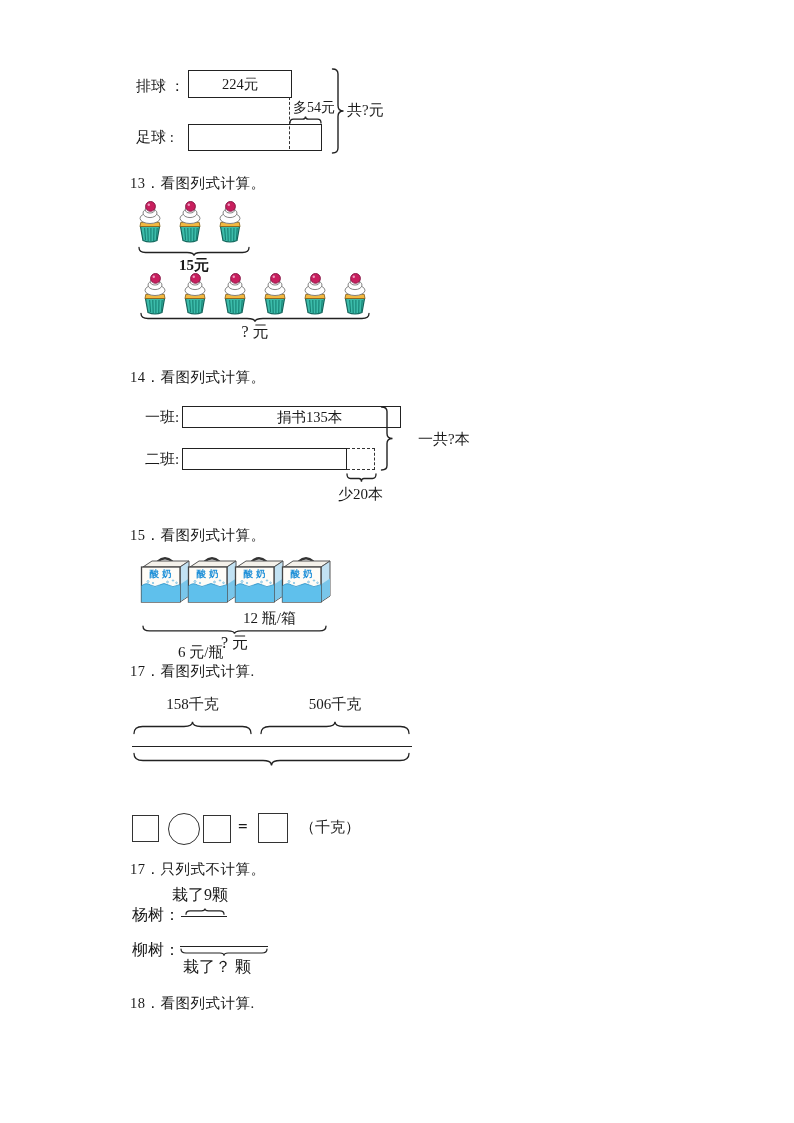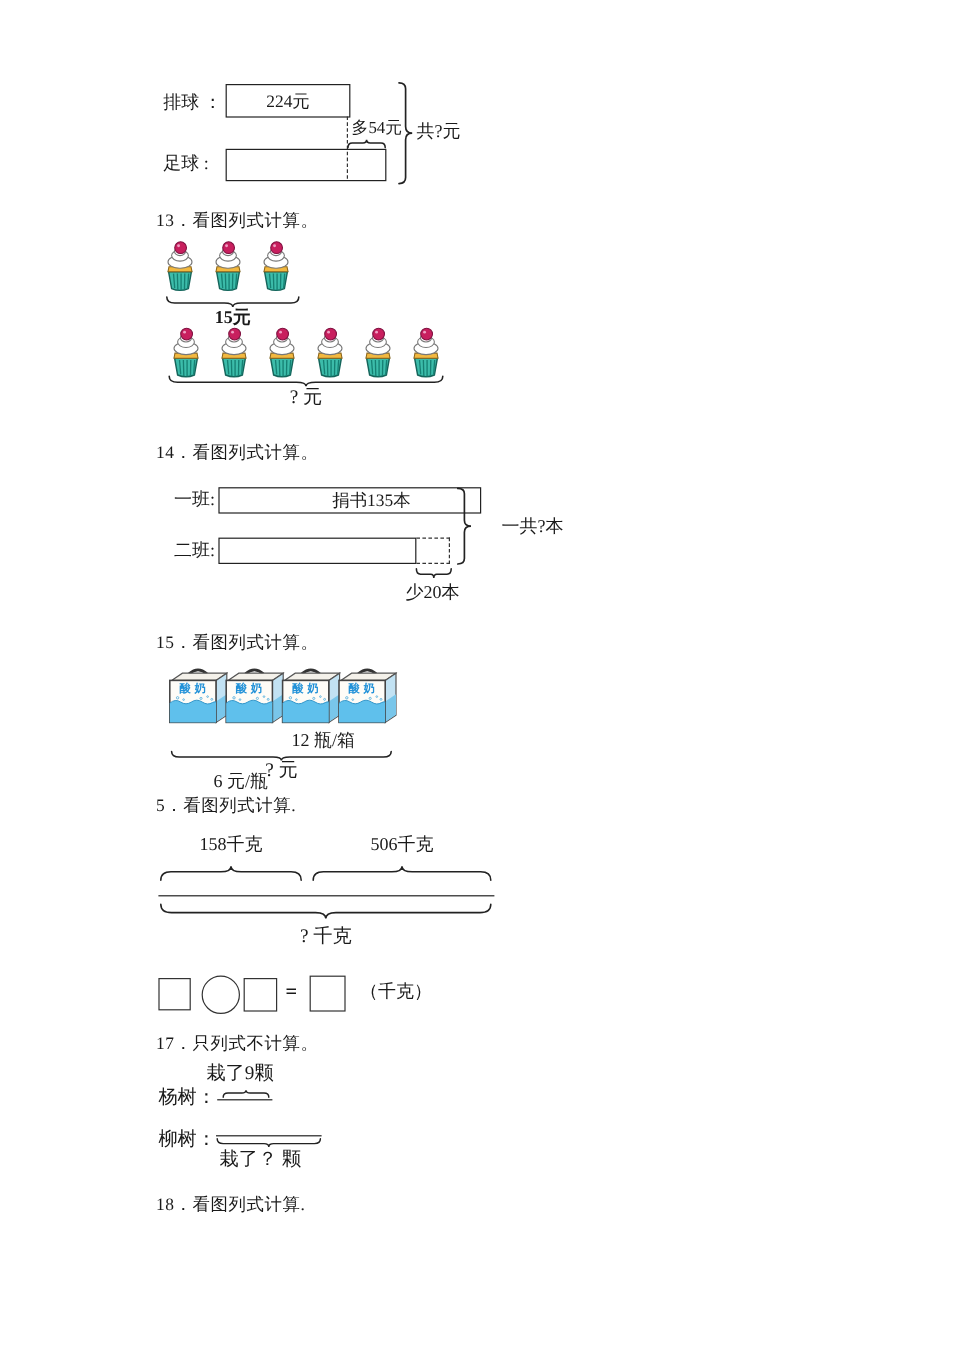--- a/index.html
+++ b/index.html
@@ -162,34 +162,33 @@
       <i class="ylabel">酸奶</i>
     </span>
     </div>
   <span class="lbl" style="left:178px;top:644px;font-size:15px;">6 元/瓶</span>
   <span class="lbl" style="left:243px;top:610px;font-size:15px;">12 瓶/箱</span>
   <svg class="brace" style="left:142px;top:625px;" width="185" height="9" viewBox="0 0 185 9">
     <path d="M1,1.2 Q1,5.8 7.5,5.8 L85.5,5.8 Q92.5,5.8 92.5,8.8 Q92.5,5.8 99.5,5.8 L177.5,5.8 Q184,5.8 184,1.2" fill="none" stroke="#222" stroke-width="1.3" stroke-linecap="round"></path>
   </svg>
   <span class="lbl ctr" style="left:142px;top:634px;width:185px;font-size:16px;">? 元</span>
 
-  <span class="h" style="left:130px;top:662px;">5．看图列式计算.</span>
+  <span class="h" style="left:130px;top:662px;">17．看图列式计算.</span>
   <span class="lbl ctr" style="left:133px;top:696px;width:119px;font-size:15px;">158千克</span>
   <span class="lbl ctr" style="left:260px;top:696px;width:150px;font-size:15px;">506千克</span>
   <svg class="brace" style="left:133px;top:721px;" width="119" height="14" viewBox="0 0 119 14">
     <path d="M1,12.5 Q1,5.5 9.5,5.5 L51,5.5 Q59.5,5.5 59.5,0.8 Q59.5,5.5 68,5.5 L109.5,5.5 Q118,5.5 118,12.5" fill="none" stroke="#222" stroke-width="1.3" stroke-linecap="round"></path>
   </svg>
   <svg class="brace" style="left:260px;top:721px;" width="150" height="14" viewBox="0 0 150 14">
     <path d="M1,12.5 Q1,5.5 9.5,5.5 L66.5,5.5 Q75,5.5 75,0.8 Q75,5.5 83.5,5.5 L140.5,5.5 Q149,5.5 149,12.5" fill="none" stroke="#222" stroke-width="1.3" stroke-linecap="round"></path>
   </svg>
   <div class="hline" style="left:132px;top:746px;width:280px;"></div>
   <svg class="brace" style="left:133px;top:752px;" width="277" height="14" viewBox="0 0 277 14">
     <path d="M1,1.5 Q1,8.5 10,8.5 L130,8.5 Q138.5,8.5 138.5,13.5 Q138.5,8.5 147,8.5 L267,8.5 Q276,8.5 276,1.5" fill="none" stroke="#222" stroke-width="1.3" stroke-linecap="round"></path>
   </svg>
-  <span class="lbl ctr" style="left:133px;top:772px;width:277px;font-size:16px;">? 千克</span>
   <div class="sq" style="left:132px;top:815px;width:27px;height:27px;"></div>
   <div class="circ" style="left:168px;top:813px;width:32px;height:32px;"></div>
   <div class="sq" style="left:203px;top:815px;width:28px;height:28px;"></div>
   <span class="lbl" style="left:238px;top:817px;font-size:17px;font-weight:bold;">=</span>
   <div class="sq" style="left:258px;top:813px;width:30px;height:30px;"></div>
   <span class="lbl" style="left:300px;top:819px;font-size:15px;">（千克）</span>
 
   <span class="h" style="left:130px;top:860px;">17．只列式不计算。</span>
   <span class="lbl" style="left:172px;top:886px;font-size:16px;">栽了9颗</span>
   <span class="lbl" style="left:132px;top:906px;font-size:16px;">杨树：</span>

